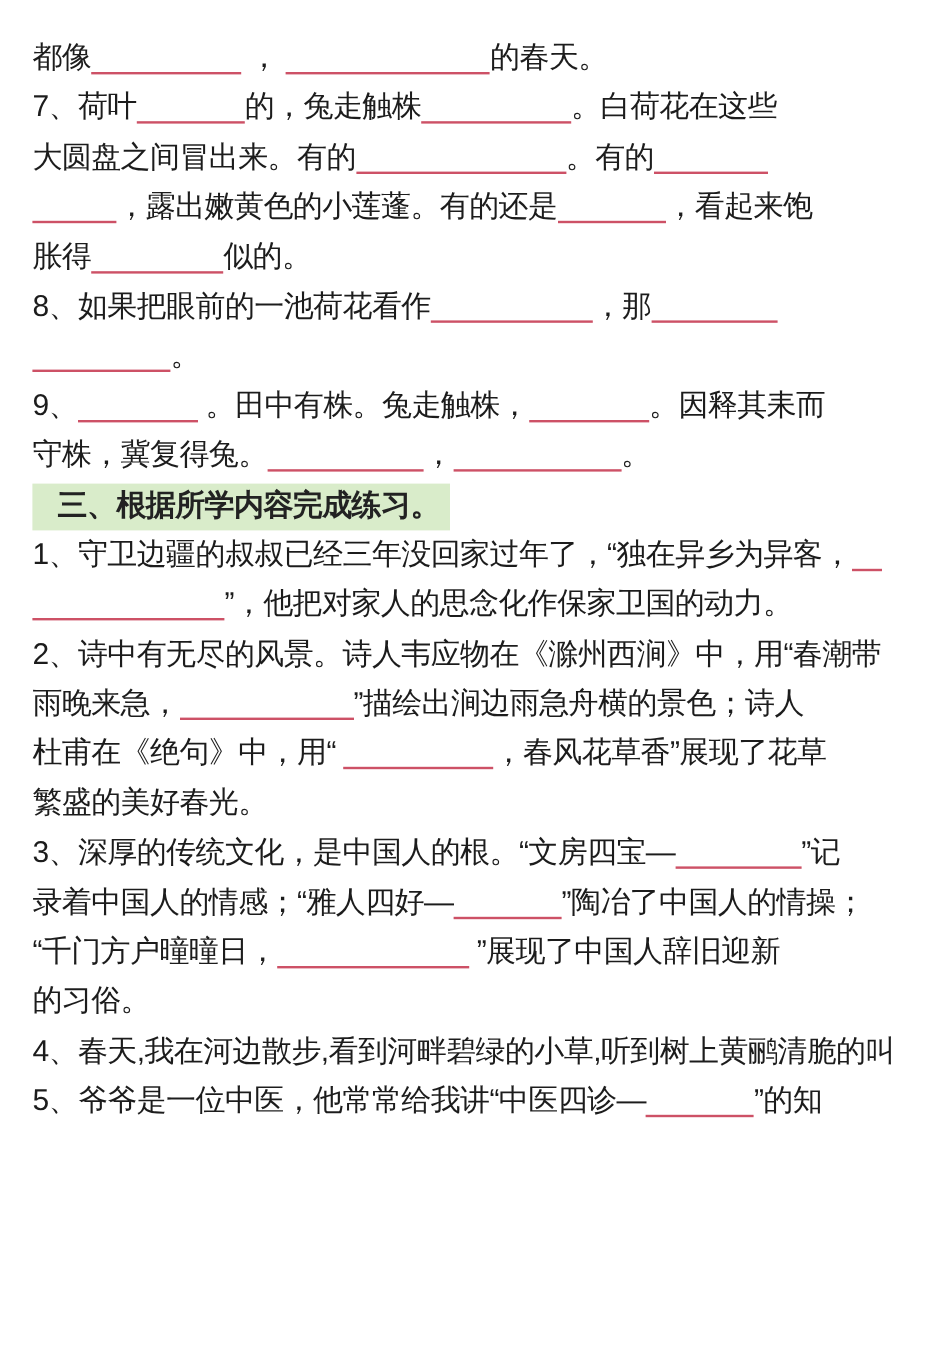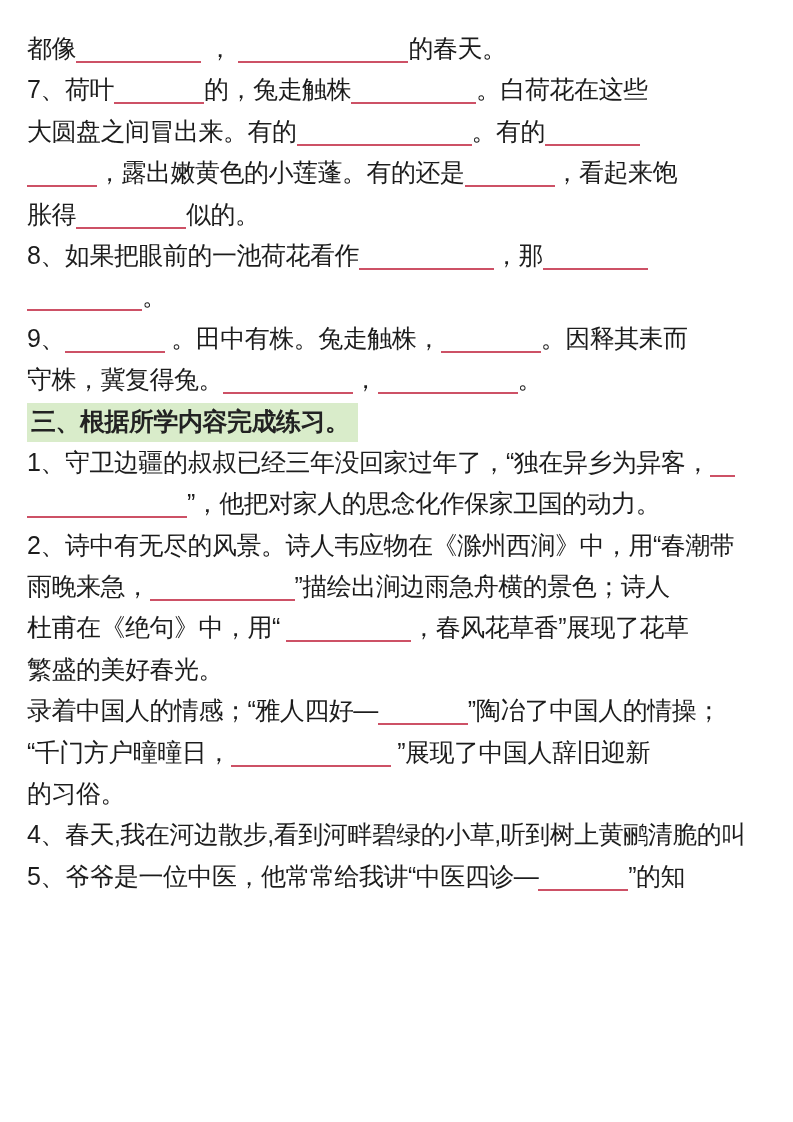--- a/index.html
+++ b/index.html
@@ -35,21 +35,21 @@
     height: 1em;
     border-bottom: 2.5px solid var(--underline-color, #cd5166);
     vertical-align: -6px;
   }
   .highlight-header {
     font-family: "Liberation Serif", "DejaVu Serif", serif;
     font-weight: bold;
   }
   .highlight-header .text-run {
     background: var(--highlight-color, #d9ecca);
-    padding: 5px 8px 7px 4px;
+    padding: 5px 8px 7px 21px;
     color: #222222;
   }
   .footer {
     position: absolute;
     left: 0;
     right: 0;
     top: 1075px;
     text-align: center;
     font-family: "Liberation Serif", "DejaVu Serif", serif;
     font-size: 15px;
@@ -71,20 +71,21 @@
       <div class="line"><span class="blank" style="width: 115px;"></span><span class="text-run">。</span></div>
       <div class="line"><span class="text-run">9、</span><span class="blank" style="width: 100px;"></span><span class="text-run"> 。田中有株。兔走触株，</span><span class="blank" style="width: 100px;"></span><span class="text-run">。因释其耒而</span></div>
       <div class="line"><span class="text-run">守株，冀复得兔。</span><span class="blank" style="width: 130px;"></span><span class="text-run">，</span><span class="blank" style="width: 140px;"></span><span class="text-run">。</span></div>
       <div class="line highlight-header"><span class="text-run">三、根据所学内容完成练习。</span></div>
       <div class="line"><span class="text-run">1、守卫边疆的叔叔已经三年没回家过年了，“独在异乡为异客，</span><span class="blank" style="width: 25px;"></span></div>
       <div class="line"><span class="blank" style="width: 160px;"></span><span class="text-run">”，他把对家人的思念化作保家卫国的动力。</span></div>
       <div class="line"><span class="text-run">2、诗中有无尽的风景。诗人韦应物在《滁州西涧》中，用“春潮带</span></div>
       <div class="line"><span class="text-run">雨晚来急，</span><span class="blank" style="width: 145px;"></span><span class="text-run">”描绘出涧边雨急舟横的景色；诗人</span></div>
       <div class="line"><span class="text-run">杜甫在《绝句》中，用“ </span><span class="blank" style="width: 125px;"></span><span class="text-run">，春风花草香”展现了花草</span></div>
       <div class="line"><span class="text-run">繁盛的美好春光。</span></div>
+      <div class="line"><span class="text-run">3、深厚的传统文化，是中国人的根。“文房四宝—</span><span class="blank" style="width: 105px;"></span><span class="text-run">”记</span></div>
       <div class="line"><span class="text-run">录着中国人的情感；“雅人四好—</span><span class="blank" style="width: 90px;"></span><span class="text-run">”陶冶了中国人的情操；</span></div>
       <div class="line"><span class="text-run">“千门方户曈曈日，</span><span class="blank" style="width: 160px;"></span><span class="text-run"> ”展现了中国人辞旧迎新</span></div>
       <div class="line"><span class="text-run">的习俗。</span></div>
       <div class="line"><span class="text-run">4、春天,我在河边散步,看到河畔碧绿的小草,听到树上黄鹂清脆的叫</span></div>
       <div class="line"><span class="text-run">5、爷爷是一位中医，他常常给我讲“中医四诊—</span><span class="blank" style="width: 90px;"></span><span class="text-run">”的知</span></div>
     </div>
   <div class="footer">第2页,共10页</div>
 </div>
 
 </body></html>

